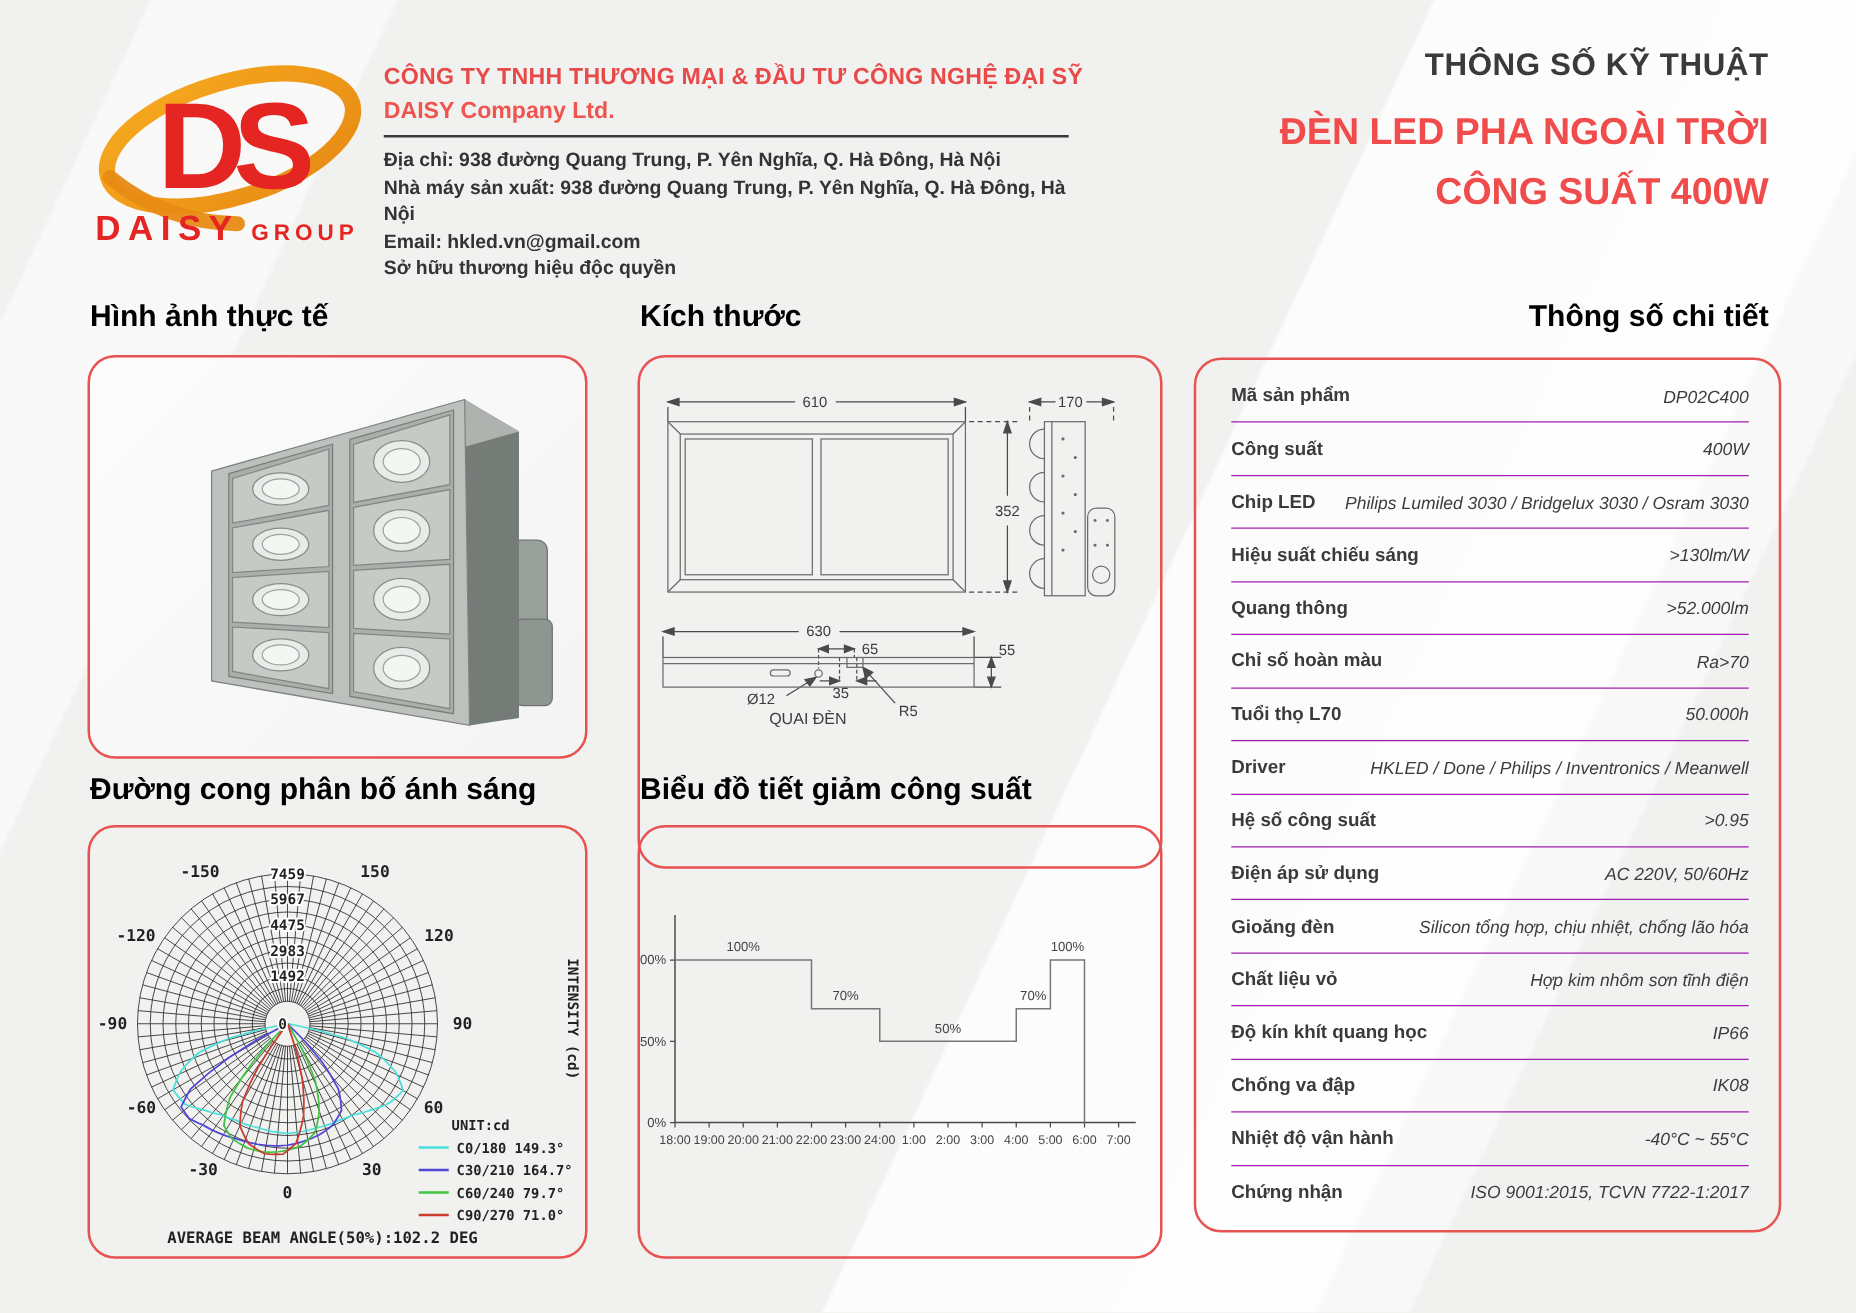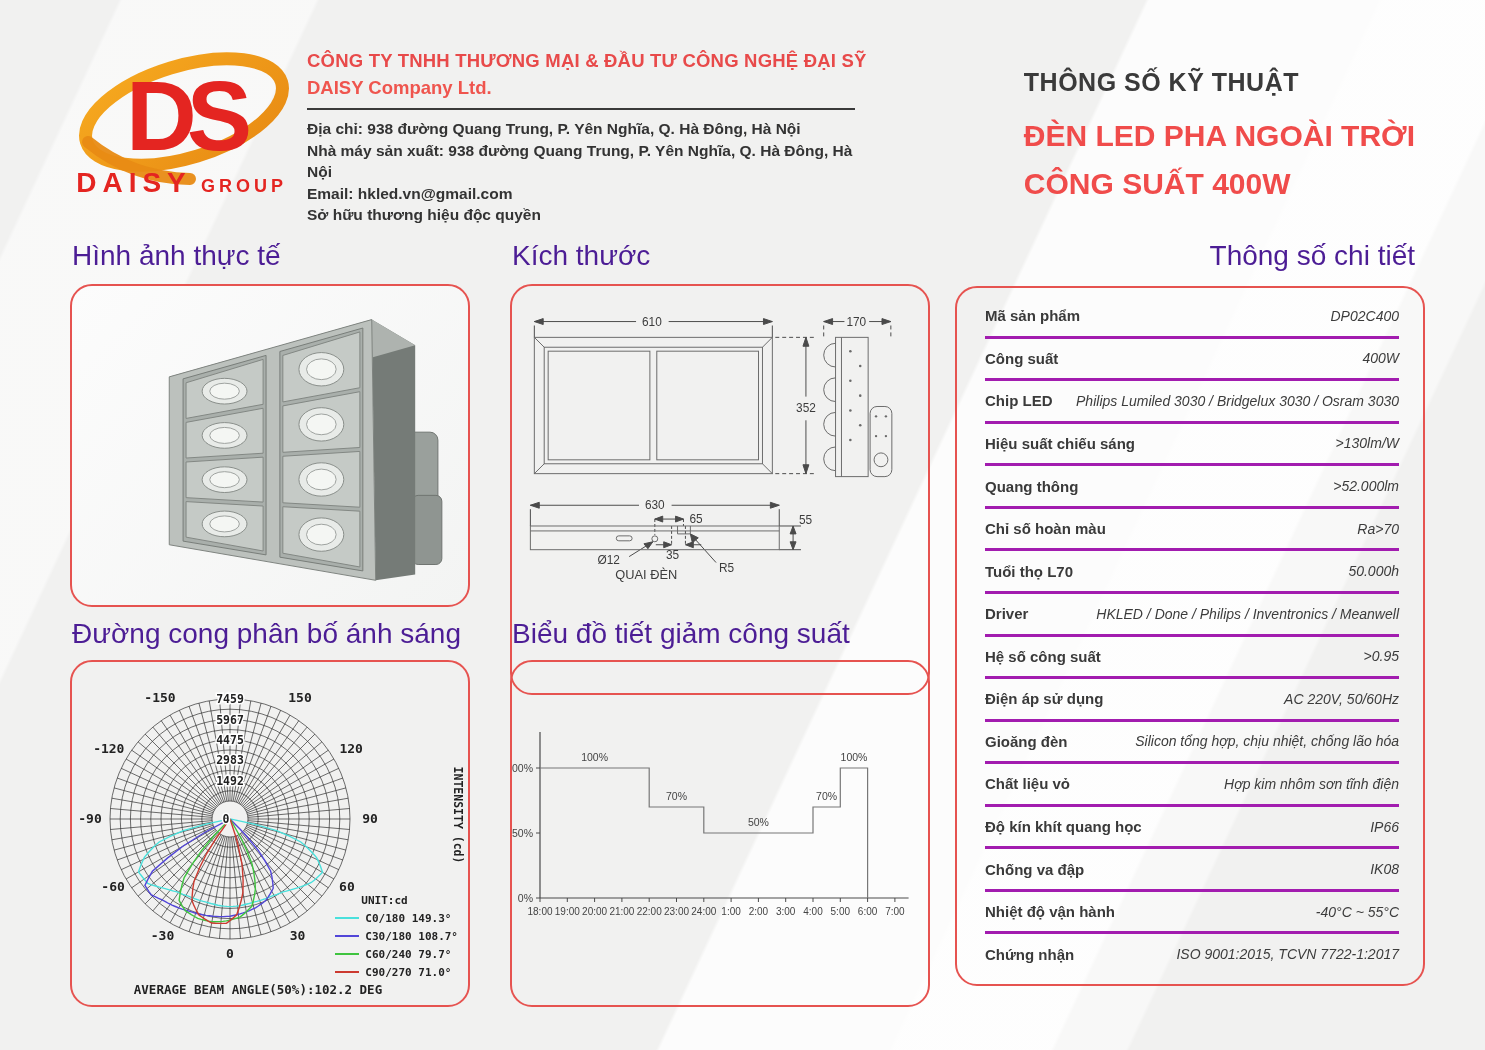--- a/index.html
+++ b/index.html
@@ -10,41 +10,41 @@
     linear-gradient(115deg, rgba(255,255,255,0) 6%, rgba(255,255,255,.55) 6.2%, rgba(255,255,255,.55) 16%, rgba(255,255,255,0) 16.2%),
     linear-gradient(295deg, rgba(255,255,255,0) 18%, rgba(255,255,255,.5) 18.2%, rgba(255,255,255,.5) 30%, rgba(255,255,255,0) 30.2%);}
   .abs{position:absolute}
   
   .logo{left:72px;top:46px;width:228px;height:152px}
   .company{left:307px;top:50px;width:560px}
   .company .l1{color:#e84a4a;font-weight:bold;font-size:18.5px;letter-spacing:.2px}
   .company .l2{color:#ef554e;font-weight:bold;font-size:18.5px;margin-top:5px}
   .company .rule{border-top:2px solid #3a3a3a;margin:9px 0 8px 0;width:548px}
   .company .ln{color:#333;font-weight:bold;font-size:15.5px;line-height:21.5px}
-  .doc-title{right:70px;top:68px;}
+  .doc-title{right:70px;top:38px;text-align:right}
   .doc-title .t1{color:#3a3a3a;font-weight:bold;font-size:25px;letter-spacing:.5px}
   .doc-title .t2{color:#f04c4b;font-weight:bold;font-size:30px;margin-top:22px}
   .doc-title .t3{color:#f04c4b;font-weight:bold;font-size:30px;margin-top:14px}
   
-  .sec{font-weight:normal;font-size:28px;color:#4c1d95}
+  .sec{font-weight:bold;font-size:24px;color:#000000}
   .sec.h-photo{left:72px;top:240px}
   .sec.h-dims{left:512px;top:240px}
   .sec.h-specs{right:70px;top:240px;text-align:right}
   .sec.h-polar{left:72px;top:618px}
   .sec.h-step{left:512px;top:618px}
   
   .panel{position:absolute;border:2px solid #e65350;border-radius:22px}
   .p-photo{left:70px;top:284px;width:400px;height:323px;background:linear-gradient(135deg,#fcfcfc,#f3f4f3)}
   .p-dims{left:510px;top:284px;width:420px;height:411px}
   .p-specs{left:955px;top:286px;width:470px;height:700px}
   .p-polar{left:70px;top:660px;width:400px;height:347px}
   .p-step{left:510px;top:660px;width:420px;height:347px}
   
   .spec-rows{position:absolute;left:28px;right:24px;top:8px;bottom:10px;display:flex;flex-direction:column}
-  .spec-row{flex:1;display:flex;align-items:center;justify-content:space-between;border-bottom:3px solid #a21caf;min-width:0}
+  .spec-row{flex:1;display:flex;align-items:center;justify-content:space-between;border-bottom:1px solid #a21caf;min-width:0}
   .spec-row:last-child{border-bottom:none}
   .spec-label{font-weight:bold;font-size:15px;color:#3a3a3a;white-space:nowrap}
   .spec-value{font-style:italic;font-size:14px;color:#3c3c3c;text-align:right;white-space:nowrap;margin-left:10px}
   
   .polar-legend{position:absolute;right:10px;bottom:24px;font-family:"DejaVu Sans Mono",monospace;font-weight:bold;font-size:11px;color:#222}
   .lg-unit{margin-left:26px;margin-bottom:2px}
   .lg-row{display:flex;align-items:center;height:18px}
   .lg-line{display:inline-block;width:24px;height:2px;margin-right:6px}
   .polar-axis-label{position:absolute;left:320px;top:146px;width:132px;text-align:center;transform:rotate(90deg);font-family:"DejaVu Sans Mono",monospace;font-weight:bold;font-size:11.5px;color:#222}
   .polar-avg{position:absolute;left:0;right:24px;bottom:8px;text-align:center;font-family:"DejaVu Sans Mono",monospace;font-weight:bold;font-size:12.5px;color:#222}
@@ -427,21 +427,21 @@
     </div>
   <div class="polar-axis-label">INTENSITY (cd)</div>
   <div class="polar-legend">
       <div class="lg-unit">UNIT:cd</div>
       <div class="lg-row">
         <span class="lg-line" style="background: rgb(73, 224, 220);"></span>
         <span>C0/180 149.3°</span>
       </div>
       <div class="lg-row">
         <span class="lg-line" style="background: rgb(82, 70, 216);"></span>
-        <span>C30/180 108.7°</span>
+        <span>C30/210 164.7°</span>
       </div>
       <div class="lg-row">
         <span class="lg-line" style="background: rgb(63, 196, 63);"></span>
         <span>C60/240 79.7°</span>
       </div>
       <div class="lg-row">
         <span class="lg-line" style="background: rgb(204, 58, 48);"></span>
         <span>C90/270 71.0°</span>
       </div>
     </div>

